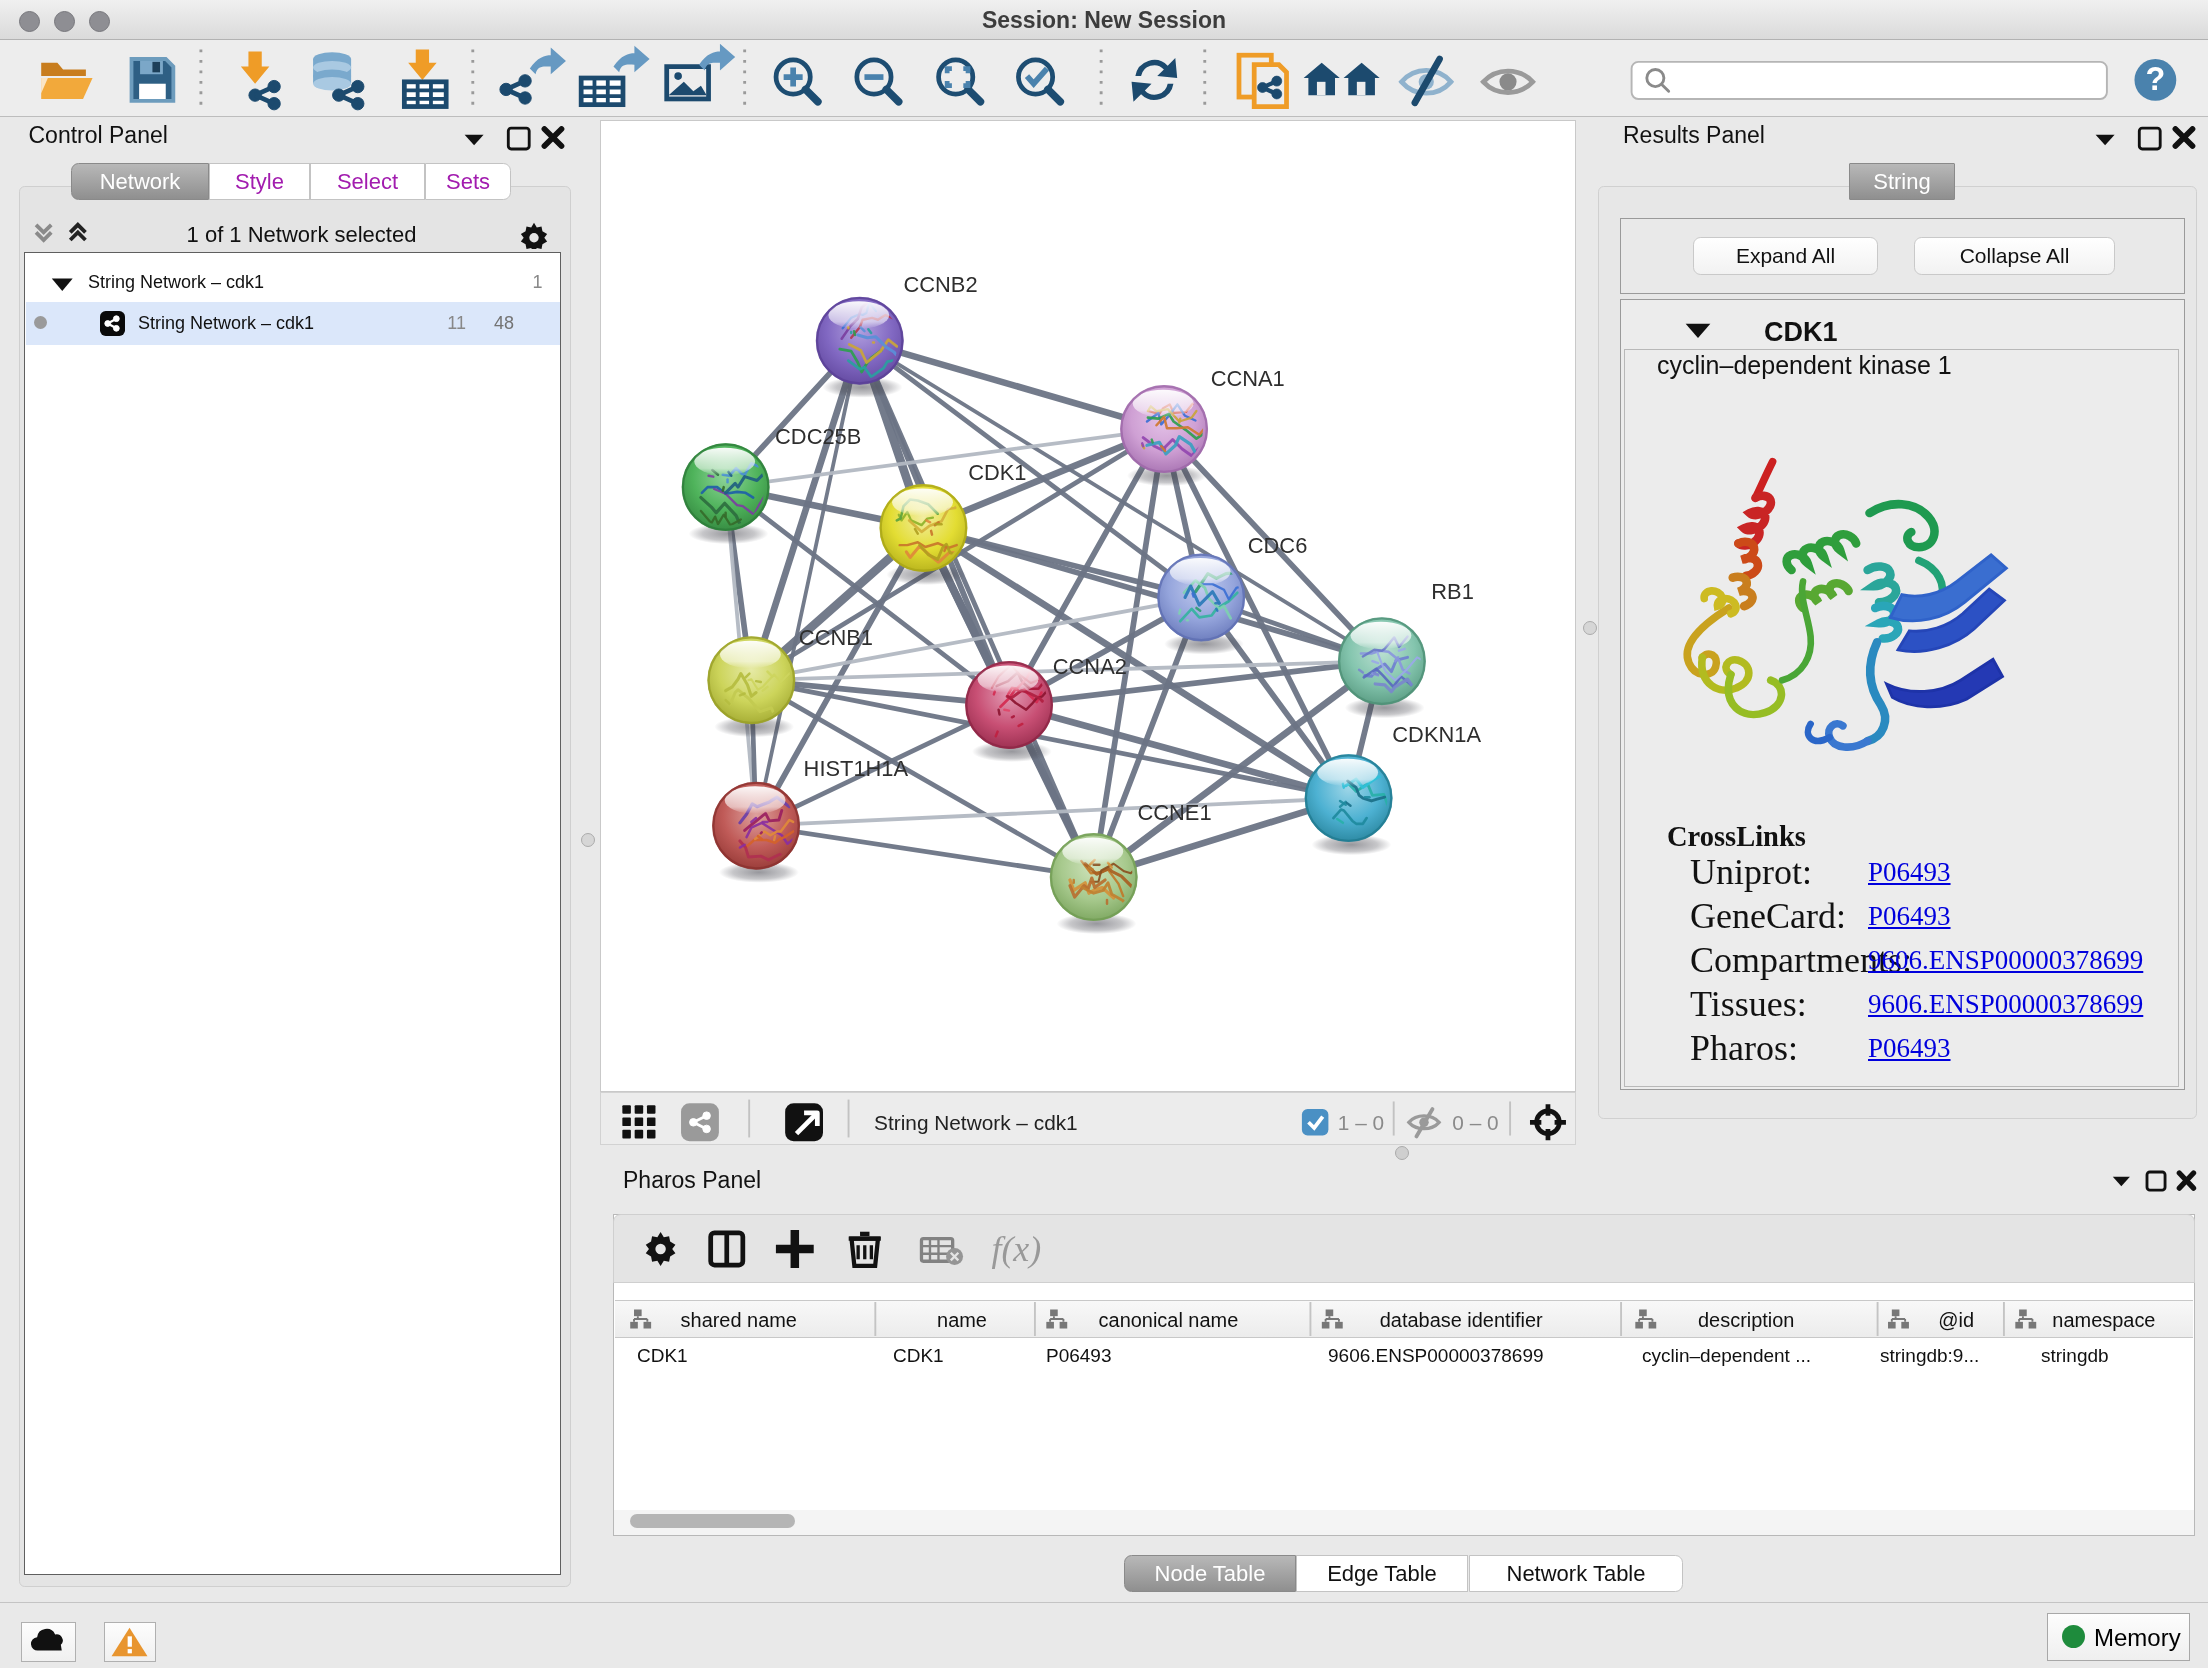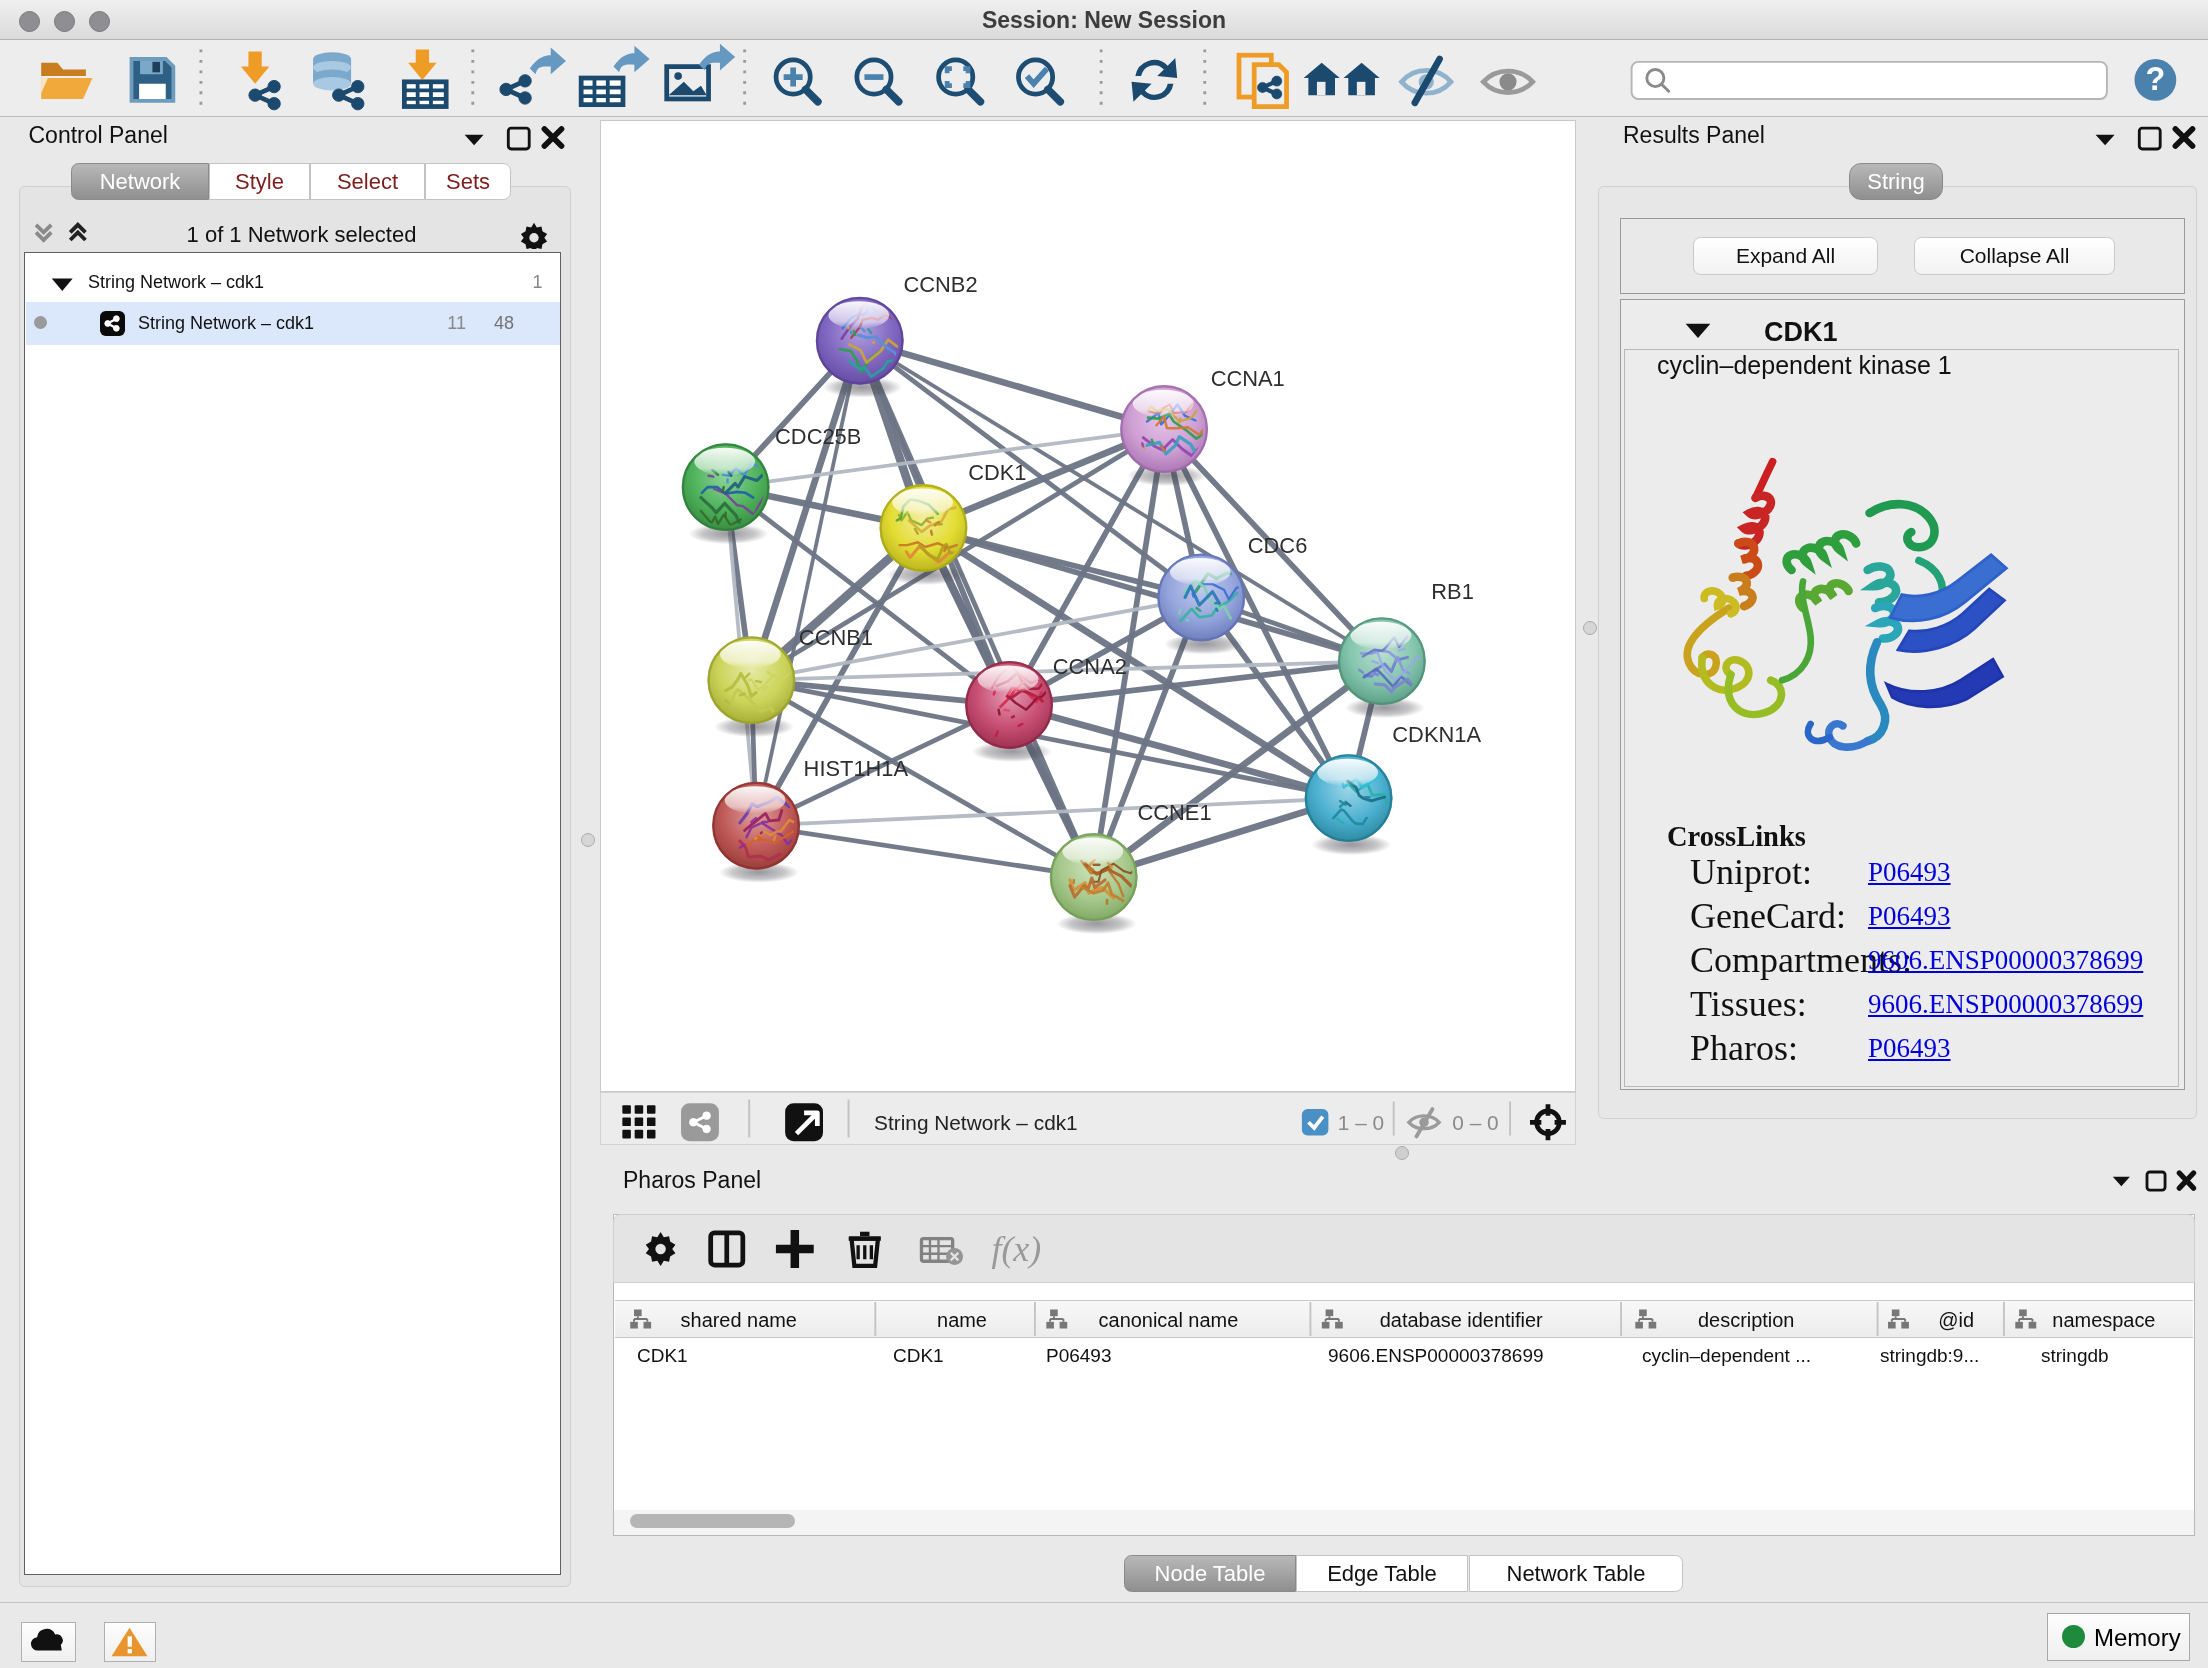--- a/index.html
+++ b/index.html
@@ -1,17 +1,17 @@
 <!DOCTYPE html>
 <html style="font-size:15px"><head><meta charset="utf-8"><style>
 html,body{margin:0;padding:0}
 body{width:2208px;height:1668px;background:#e9e9e9;font-family:"Liberation Sans",sans-serif;position:relative;overflow:hidden}
 .abs{position:absolute}
 .hdrtxt{font-size:23px;color:#111}
-.paneltab{position:absolute;top:163px;height:37px;box-sizing:border-box;border:1px solid #c3c3c3;background:#fff;color:#7f1d1d;font-size:22px;text-align:center;line-height:35px}
+.paneltab{position:absolute;top:163px;height:37px;box-sizing:border-box;border:1px solid #c3c3c3;background:#fff;color:#a21caf;font-size:22px;text-align:center;line-height:35px}
 .seltab{background:linear-gradient(#b8b8b8,#8f8f8f);color:#fff;border-color:#8a8a8a}
 </style></head>
 <body>
 
 <div class="abs" style="left:0;top:0;width:2208px;height:40px;background:linear-gradient(#f0f0f0,#dadada);border-bottom:1px solid #b2b2b2;box-sizing:border-box"></div>
 <div class="abs" style="left:19px;top:10.5px;width:21px;height:21px;border-radius:50%;background:#8e8e93;border:1px solid #77777c;box-sizing:border-box"></div>
 <div class="abs" style="left:54px;top:10.5px;width:21px;height:21px;border-radius:50%;background:#8e8e93;border:1px solid #77777c;box-sizing:border-box"></div>
 <div class="abs" style="left:89px;top:10.5px;width:21px;height:21px;border-radius:50%;background:#8e8e93;border:1px solid #77777c;box-sizing:border-box"></div>
 <div class="abs" style="left:0;top:6.7px;width:2208px;text-align:center;font-size:23px;font-weight:700;color:#3c3c3c">Session: New Session</div>
 
@@ -625,21 +625,21 @@
 <div class="abs" style="left:1395px;top:1146px;width:14.3px;height:14.3px;border-radius:50%;background:#cfcfcf;border:1px solid #ababab;box-sizing:border-box"></div>
 <div class="abs" style="left:581px;top:833px;width:14.3px;height:14.3px;border-radius:50%;background:#d6d6d6;border:1px solid #ababab;box-sizing:border-box"></div>
 
 <div class="abs hdrtxt" style="left:1623px;top:122px">Results Panel</div>
 <svg class="abs" style="left:2088px;top:126px" width="114" height="25" viewBox="0 0 120 26">
 <path d="M8 9 L28 9 L18 20 Z" fill="#111"></path>
 <rect x="54" y="2" width="22" height="22" rx="3" fill="none" stroke="#111" stroke-width="3"></rect>
 <path d="M92 3 L110 21 M110 3 L92 21" stroke="#111" stroke-width="6" stroke-linecap="round"></path>
 </svg>
 <div class="abs" style="left:1598px;top:186px;width:599px;height:933px;background:#e7e7e7;border:1px solid #d0d0d0;border-radius:5.7px;box-sizing:border-box"></div>
-<div class="paneltab seltab" style="left:1849px;width:94px;border-radius:12px">String</div>
+<div class="paneltab seltab" style="left:1849px;width:106px;border-radius:1px">String</div>
 <div class="abs" style="left:1620px;top:218px;width:565px;height:76px;background:#e9e9e9;border:1px solid #9a9a9a;box-sizing:border-box"></div>
 <div class="abs" style="left:1693px;top:237px;width:185px;height:38px;background:linear-gradient(#ffffff,#f2f2f2);border:1px solid #c9c9c9;border-radius:7.6px;box-sizing:border-box;text-align:center;line-height:36px;font-size:21px;color:#111">Expand All</div>
 <div class="abs" style="left:1914px;top:237px;width:201px;height:38px;background:linear-gradient(#ffffff,#f2f2f2);border:1px solid #c9c9c9;border-radius:7.6px;box-sizing:border-box;text-align:center;line-height:36px;font-size:21px;color:#111">Collapse All</div>
 <div class="abs" style="left:1620px;top:299px;width:565px;height:791px;background:#ececec;border:1px solid #9a9a9a;box-sizing:border-box"></div>
 <svg class="abs" style="left:1679px;top:320px" width="38" height="21" viewBox="0 0 40 22">
     <path d="M7 4 L33 4 L20 19 Z" fill="#111"></path>
   </svg>
 <div class="abs" style="left:1764px;top:317px;font-size:27px;font-weight:700;color:#111">CDK1</div>
 <div class="abs" style="left:1624px;top:349px;width:555px;height:738px;background:#ececec;border:1px solid #b8b8b8;box-sizing:border-box"></div>
 <div class="abs" style="left:1657px;top:351px;font-size:25px;color:#111">cyclin–dependent kinase 1</div>

